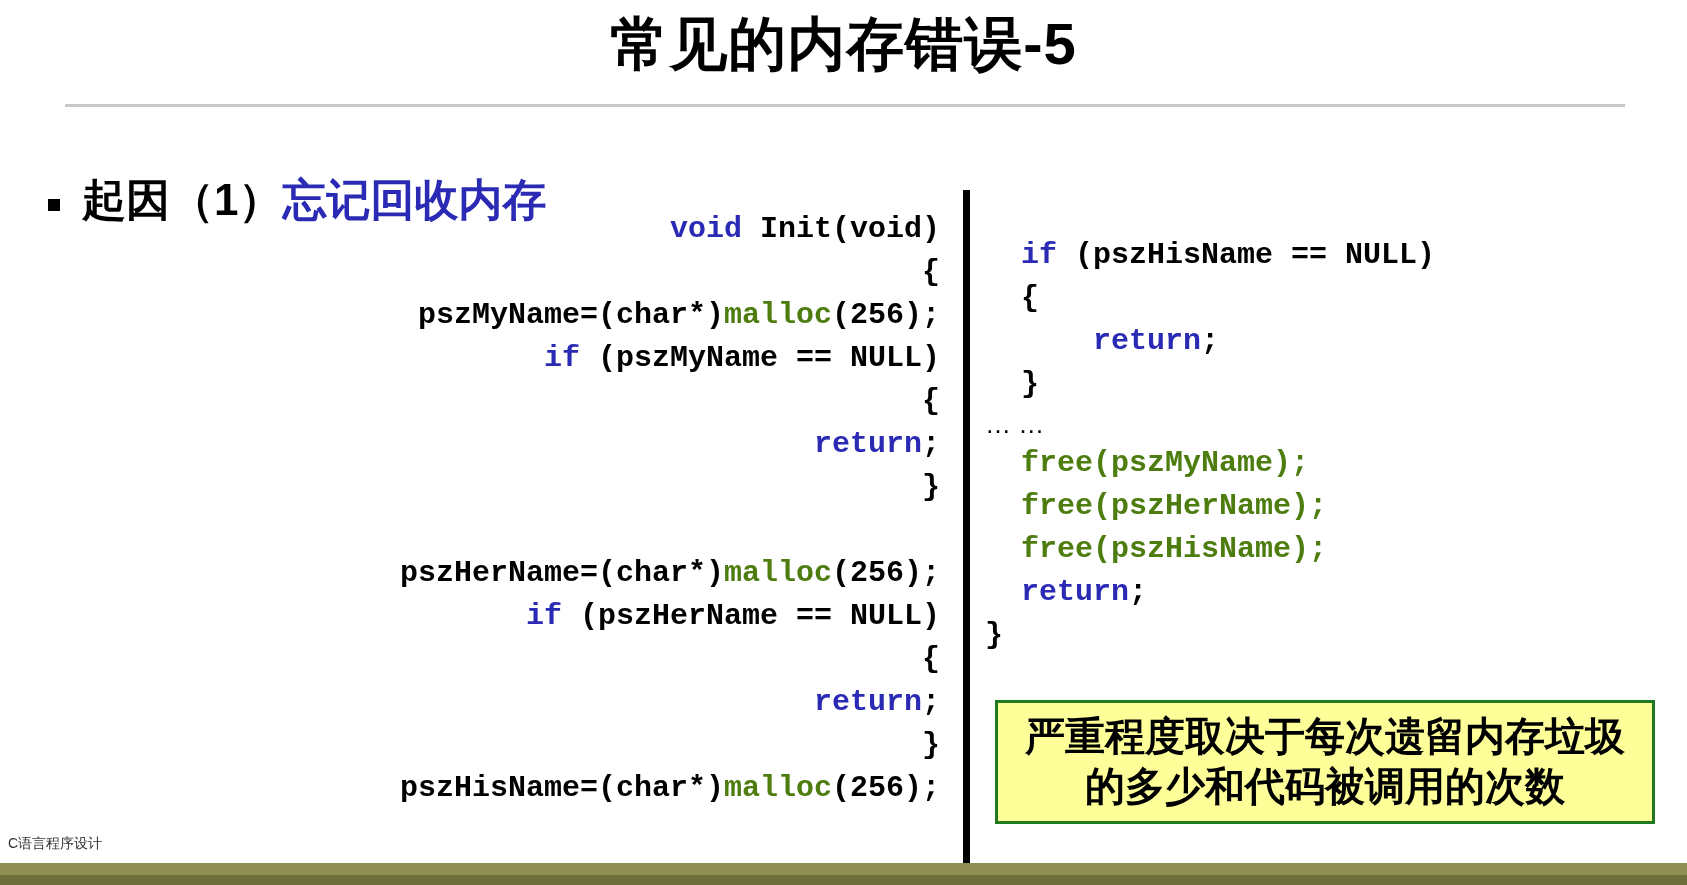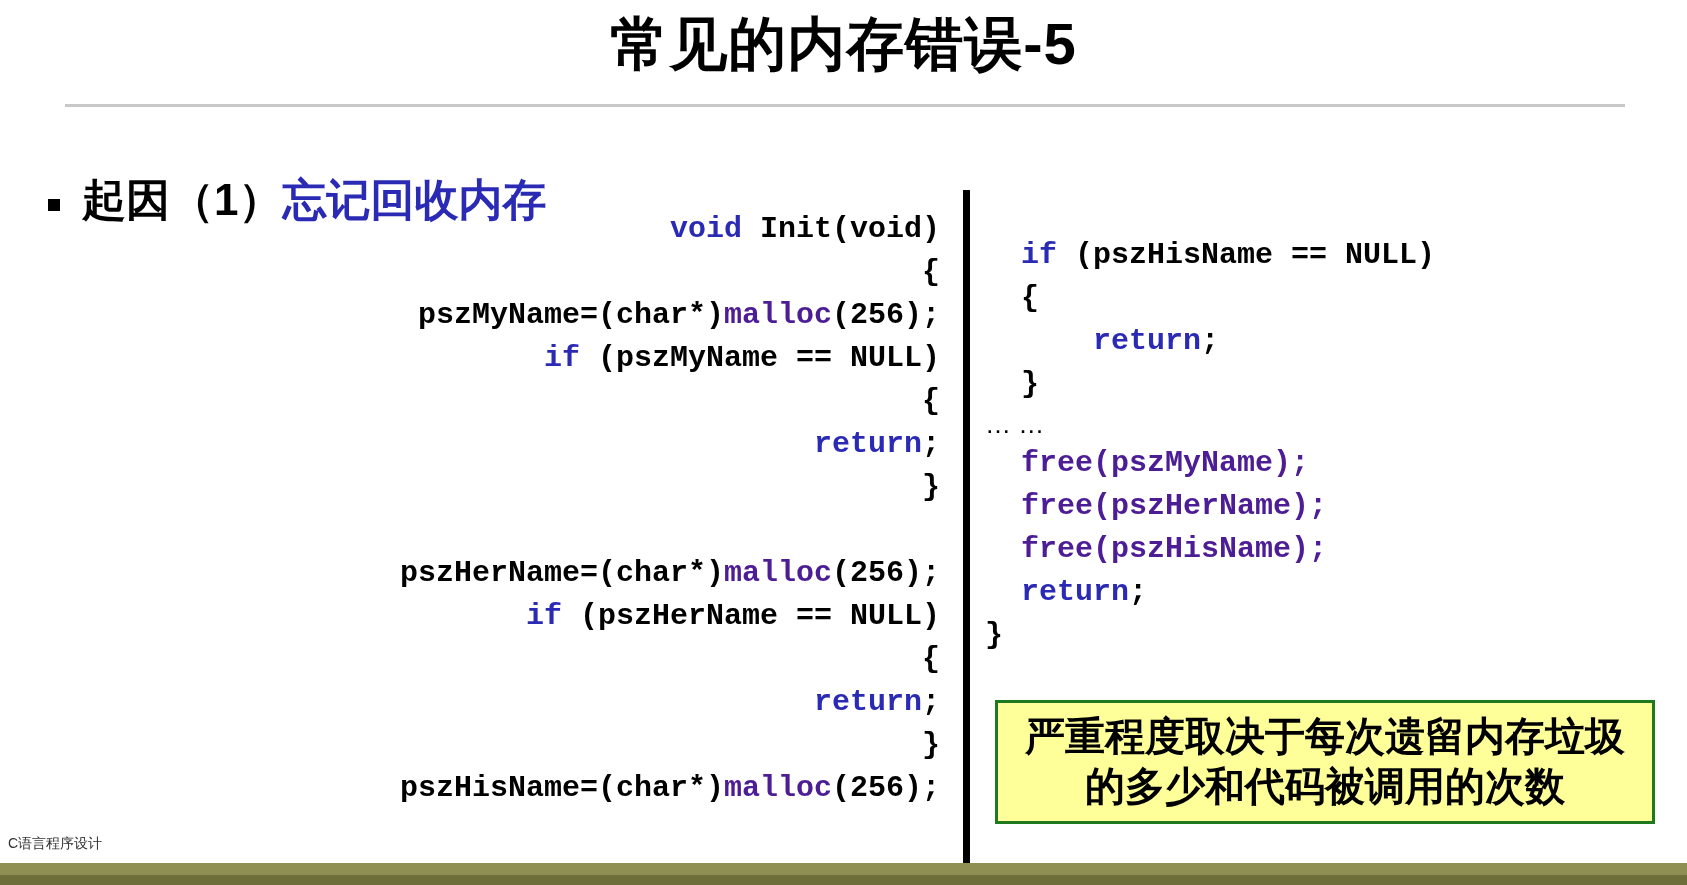--- a/index.html
+++ b/index.html
@@ -70,21 +70,21 @@
   }
   .code {
     font-family: "Liberation Mono", "DejaVu Sans Mono", monospace;
     font-weight: bold;
     font-size: 30px;
     line-height: 43px;
     color: #000000;
     white-space: pre;
   }
   .code .kw   { color: #2a2ab5; }
-  .code .fn   { color: #4c1d95; }
+  .code .fn   { color: #4d7c0f; }
   .code-left {
     position: absolute;
     left: 40px;
     top: 208px;
     width: 900px;
     text-align: right;
   }
   .code-right {
     position: absolute;
     left: 985px;

